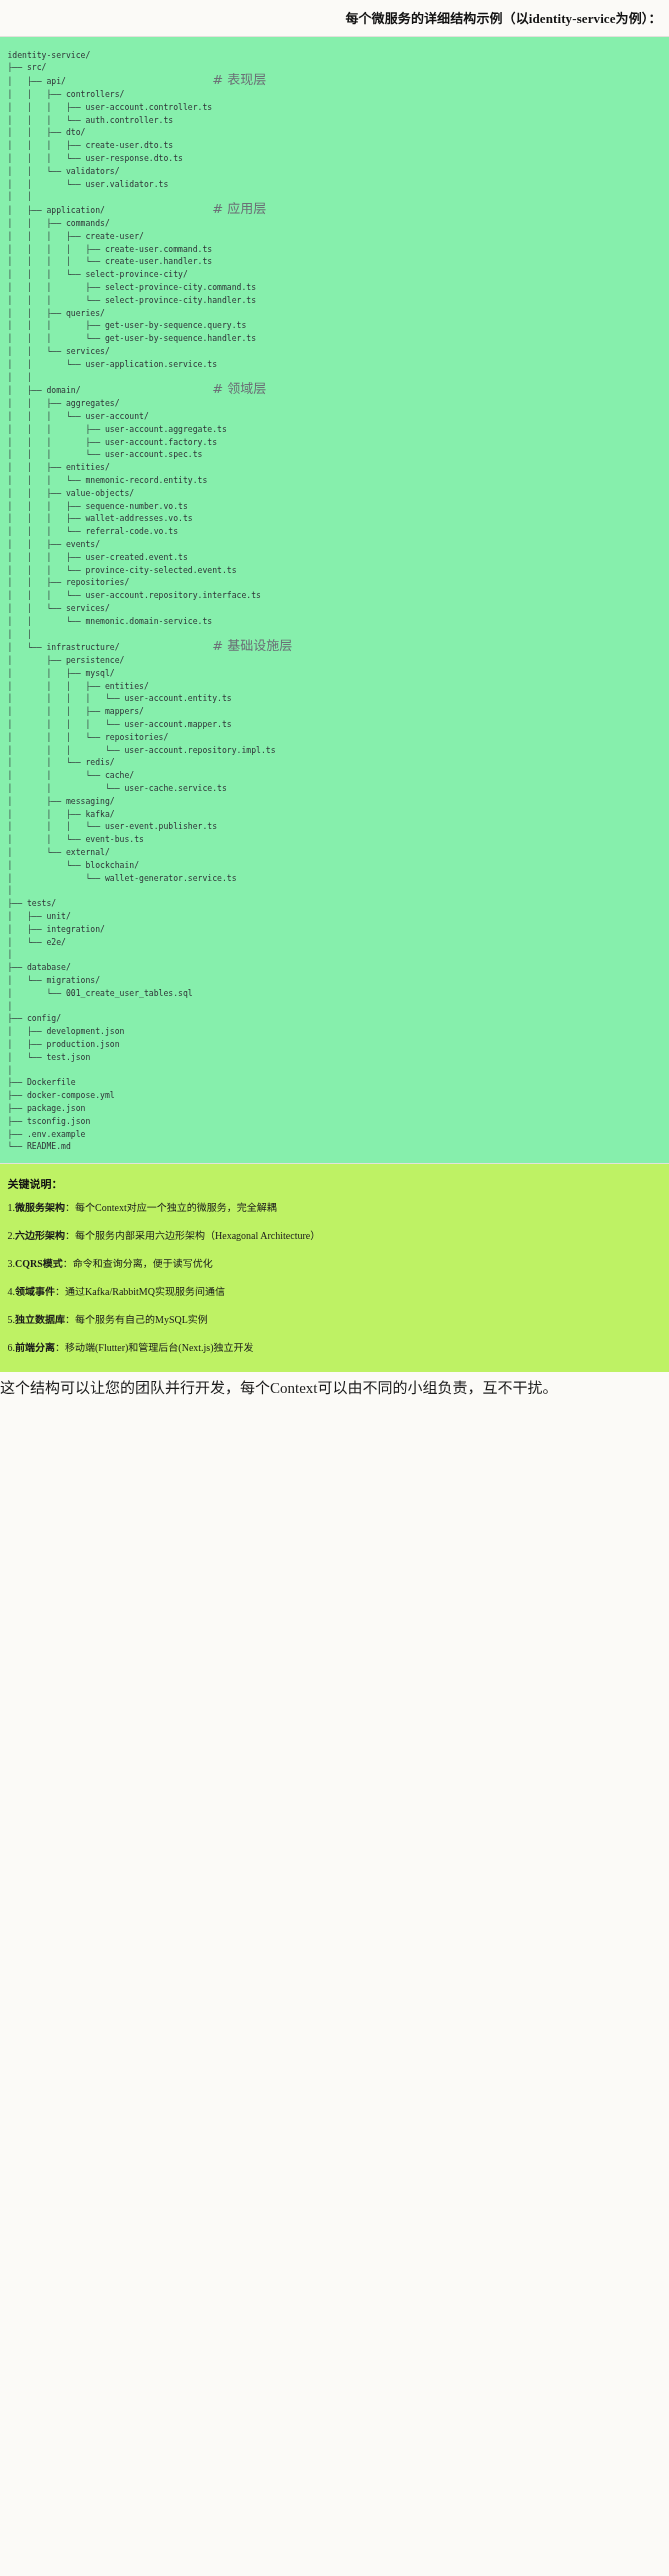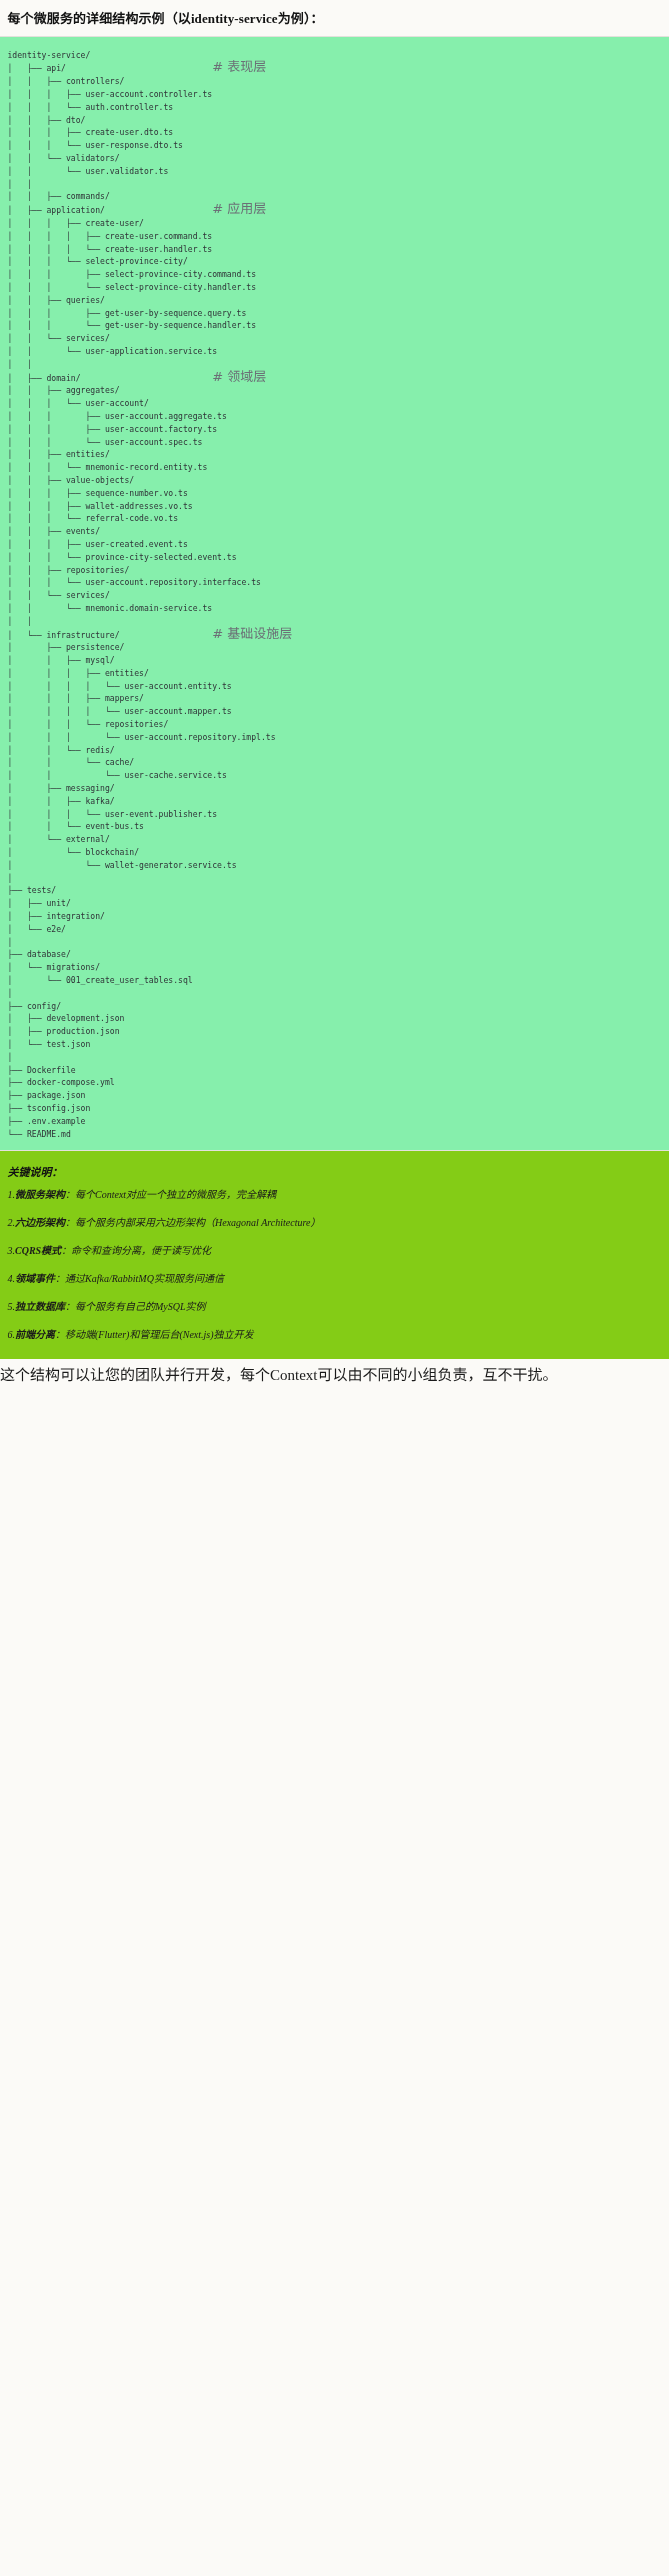--- a/index.html
+++ b/index.html
@@ -18,20 +18,21 @@
     width: 669px;
     box-sizing: border-box;
     background: #fbfaf7;
   }
 
   
   .header {
     padding: 10px 7.5px 8.8px 7.5px;
     border-bottom: 0.6px solid #e3e1dc;
     background: #fbfaf7;
+    text-align: right;
   }
   .header-title {
     font-family: "Liberation Serif", "DejaVu Serif", serif;
     font-weight: bold;
     font-size: 13px;
     line-height: 1.35;
     letter-spacing: 0.1px;
     color: #121212;
     margin: 0;
     white-space: pre;
@@ -59,22 +60,21 @@
   }
   .tree-line .cmt {
     color: #6b7076;
     font-family: "DejaVu Sans", "Liberation Sans", sans-serif;
     font-size: 13px;
   }
 
   
   .notes {
     padding: 11.3px 7.5px 3.8px 7.5px;
-    background: #84cc16;
-    font-style: italic;
+    background: #bef264;
   }
   .notes-title {
     font-family: "Liberation Serif", "DejaVu Serif", serif;
     font-weight: bold;
     font-size: 11px;
     color: #121212;
     margin: 0 0 8.8px 0;
     white-space: pre;
   }
   .note-item {
@@ -102,32 +102,33 @@
 <body>
 
 <div class="page">
 
   <div class="header">
     <h1 class="header-title">每个微服务的详细结构示例（以identity-service为例）：</h1>
   </div>
 
   <div class="tree-block">
     <pre class="tree" id="tree-container"><span class="tree-line"><span>identity-service/</span>
+</span><span class="tree-line"><span>├── src/</span>
 </span><span class="tree-line"><span>│   ├── api/</span><span>                              </span><span class="cmt"># 表现层</span>
 </span><span class="tree-line"><span>│   │   ├── controllers/</span>
 </span><span class="tree-line"><span>│   │   │   ├── user-account.controller.ts</span>
 </span><span class="tree-line"><span>│   │   │   └── auth.controller.ts</span>
 </span><span class="tree-line"><span>│   │   ├── dto/</span>
 </span><span class="tree-line"><span>│   │   │   ├── create-user.dto.ts</span>
 </span><span class="tree-line"><span>│   │   │   └── user-response.dto.ts</span>
 </span><span class="tree-line"><span>│   │   └── validators/</span>
 </span><span class="tree-line"><span>│   │       └── user.validator.ts</span>
 </span><span class="tree-line"><span>│   │</span>
+</span><span class="tree-line"><span>│   ├── application/</span><span>                      </span><span class="cmt"># 应用层</span>
 </span><span class="tree-line"><span>│   │   ├── commands/</span>
-</span><span class="tree-line"><span>│   ├── application/</span><span>                      </span><span class="cmt"># 应用层</span>
 </span><span class="tree-line"><span>│   │   │   ├── create-user/</span>
 </span><span class="tree-line"><span>│   │   │   │   ├── create-user.command.ts</span>
 </span><span class="tree-line"><span>│   │   │   │   └── create-user.handler.ts</span>
 </span><span class="tree-line"><span>│   │   │   └── select-province-city/</span>
 </span><span class="tree-line"><span>│   │   │       ├── select-province-city.command.ts</span>
 </span><span class="tree-line"><span>│   │   │       └── select-province-city.handler.ts</span>
 </span><span class="tree-line"><span>│   │   ├── queries/</span>
 </span><span class="tree-line"><span>│   │   │       ├── get-user-by-sequence.query.ts</span>
 </span><span class="tree-line"><span>│   │   │       └── get-user-by-sequence.handler.ts</span>
 </span><span class="tree-line"><span>│   │   └── services/</span>

